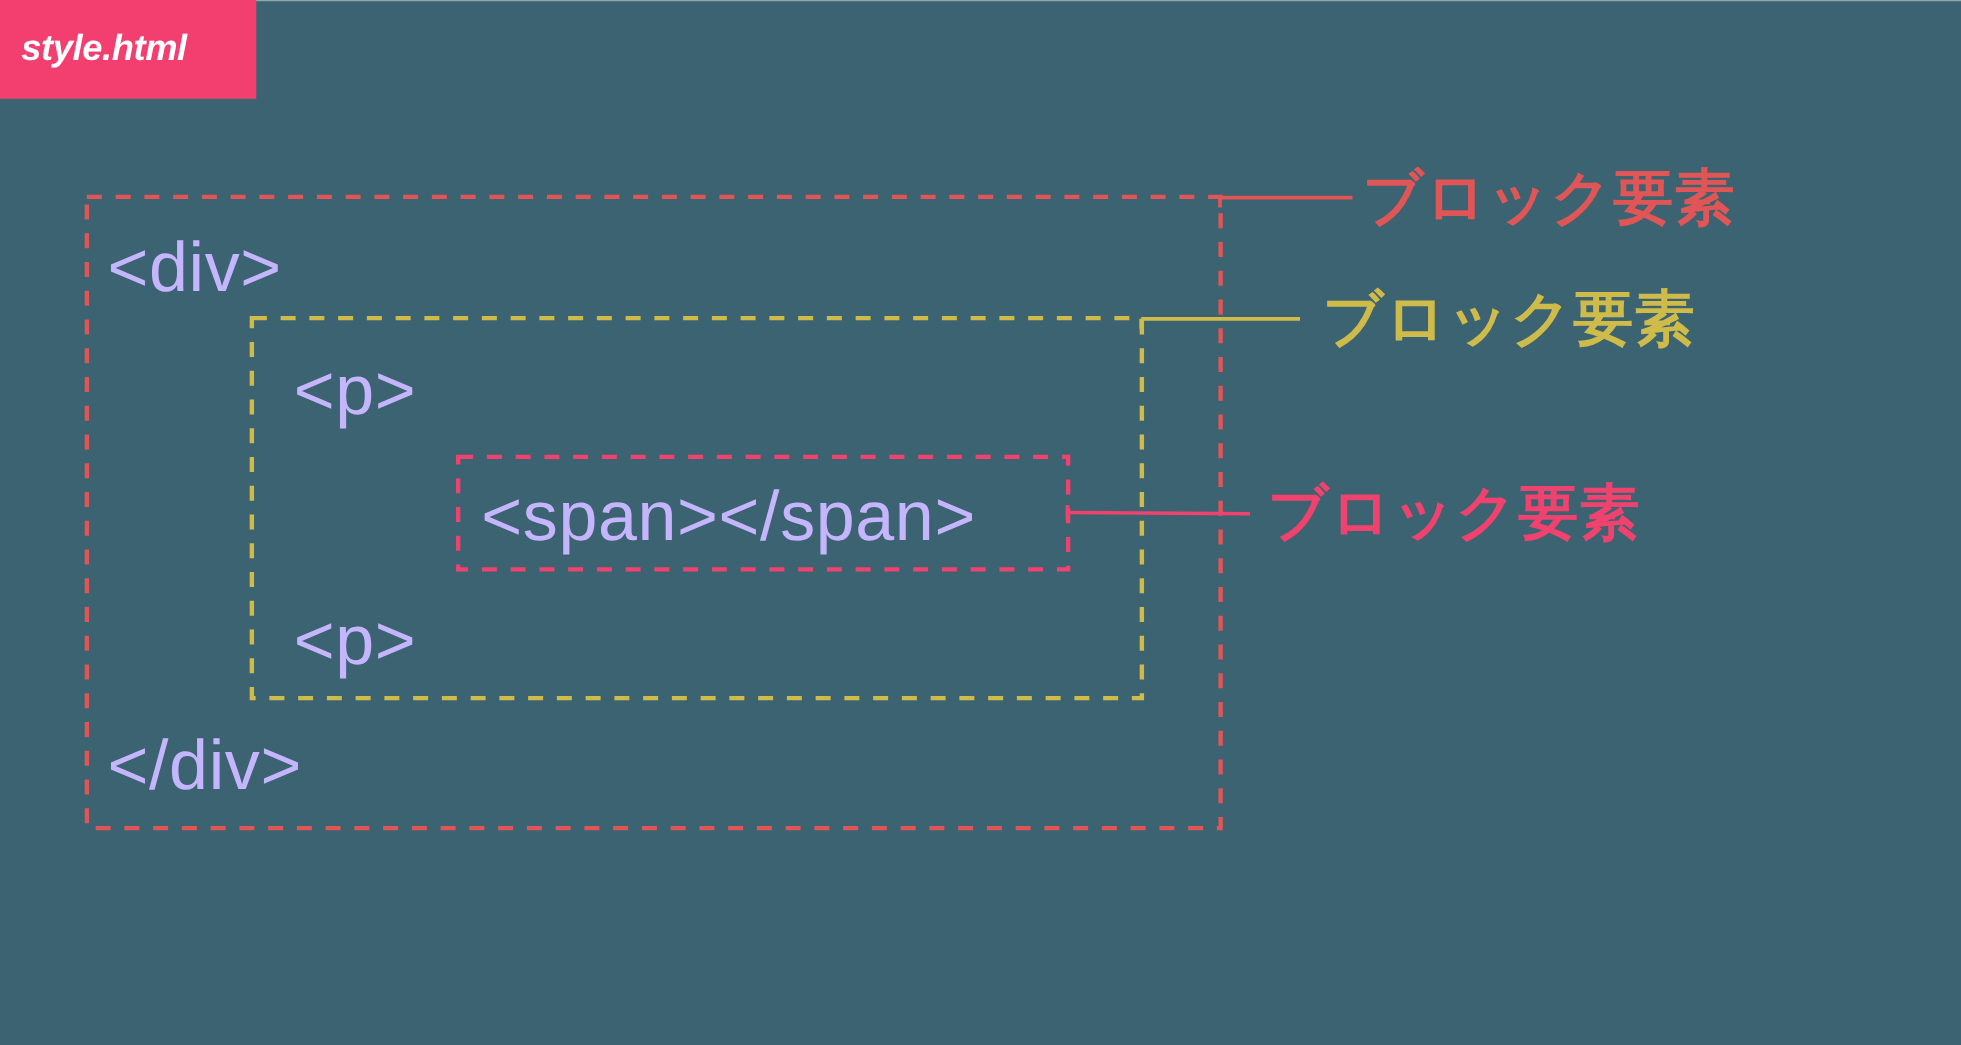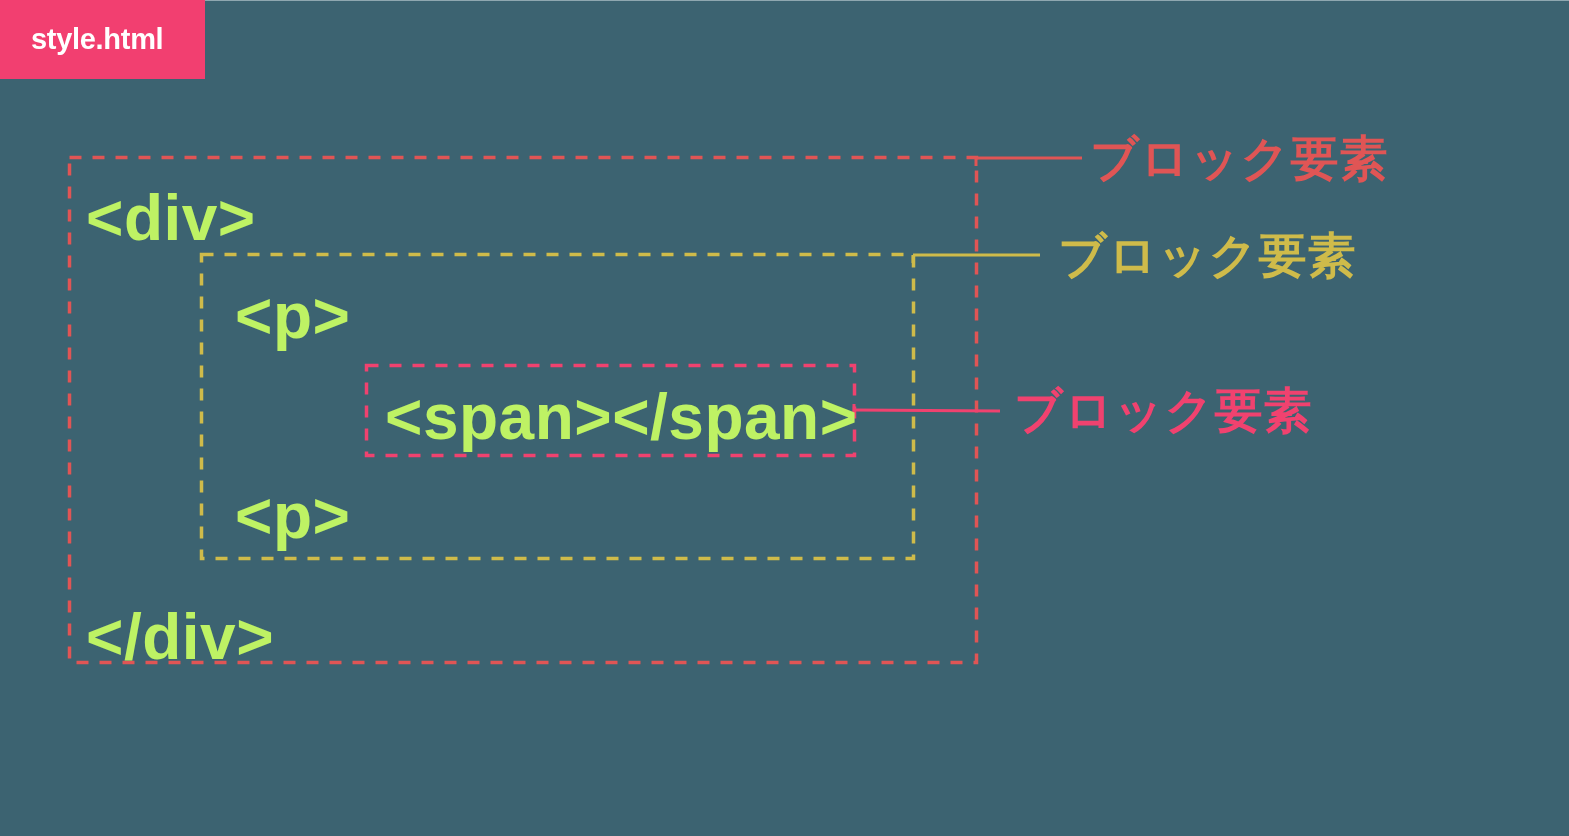--- a/index.html
+++ b/index.html
@@ -19,39 +19,40 @@
       left: 0;
       top: 0;
       width: 205px;
       height: 79px;
       background: #f23f70;
       color: #ffffff;
       font-weight: bold;
       font-size: 29px;
       line-height: 79px;
       box-sizing: border-box;
-      padding-left: 31px;
+      padding-left: 17px;
       letter-spacing: -0.3px;
+      font-style: italic;
     }
     .top-edge {
       position: absolute;
       left: 0; top: 0;
       width: 1569px; height: 1px;
       background: #8fa7b0;
     }
     svg.boxes {
       position: absolute;
       left: 0;
       top: 0;
     }
     .code {
       position: absolute;
-      color: #bef264;
-      font-weight: bold;
-      font-size: 64px;
+      color: #c4b5fd;
+      font-weight: normal;
+      font-size: 56px;
       line-height: 1;
       white-space: nowrap;
       letter-spacing: 0.5px;
     }
     .label {
       position: absolute;
       font-weight: bold;
       font-size: 48px;
       line-height: 1;
       white-space: nowrap;
@@ -84,17 +85,17 @@
   <line x1="913" y1="255" x2="913" y2="263" stroke="#cfbb4a" stroke-width="3"></line>
 
   <line x1="854" y1="410" x2="1000" y2="411" stroke="#f0426f" stroke-width="3"></line>
   <line x1="854" y1="404" x2="854" y2="416" stroke="#f0426f" stroke-width="3"></line>
 </svg>
 
 <div class="code" style="left:86px; top:186px;">&lt;div&gt;</div>
 <div class="code" style="left:235px; top:284px;">&lt;p&gt;</div>
 <div class="code" style="left:385px; top:385px;text-align:center;">&lt;span&gt;&lt;/span&gt;</div>
 <div class="code" style="left:235px; top:484px;">&lt;p&gt;</div>
-<div class="code" style="left:86px; top:584px;margin-top:21px;">&lt;/div&gt;</div>
+<div class="code" style="left:86px; top:584px;">&lt;/div&gt;</div>
 
 <div class="label" style="left:1090px; top:134px; color:#e05555;">ブロック要素</div>
 <div class="label" style="left:1058px; top:231px; color:#cfbb4a;">ブロック要素</div>
 <div class="label" style="left:1014px; top:386px; color:#f0426f;">ブロック要素</div>
 
 </body></html>

